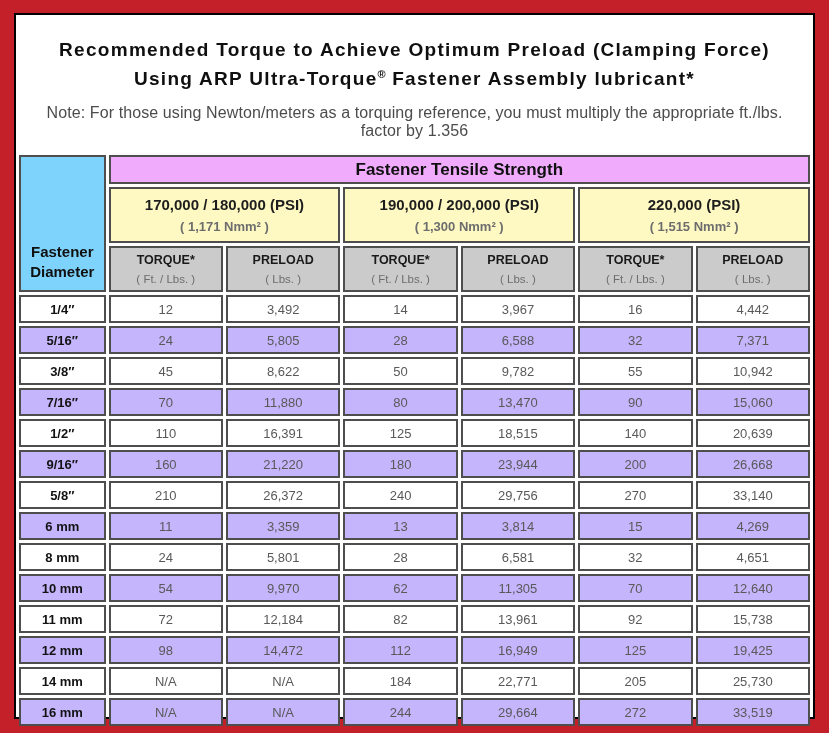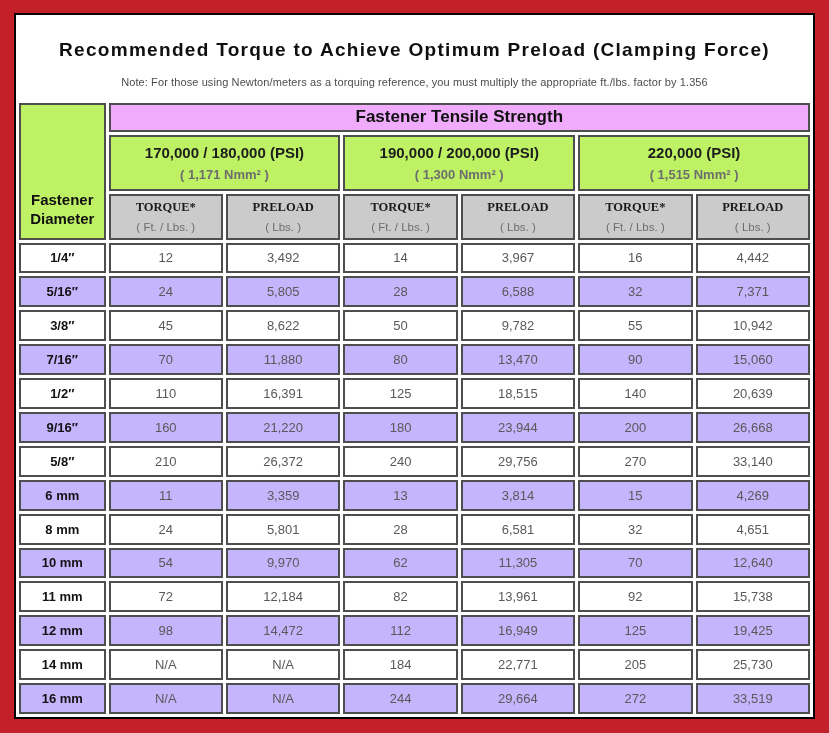--- a/index.html
+++ b/index.html
@@ -16,55 +16,56 @@
     border:2px solid #000000;
     display:flex; flex-direction:column;
   }
   .title-block { text-align:center; padding:21px 10px 12px 10px; }
   .doc-title {
     margin:0; font-size:19px; font-weight:bold; color:#0f0f0f;
     letter-spacing:1.3px; line-height:1.5; white-space:nowrap;
   }
   .doc-title sup { font-size:11px; letter-spacing:0; }
   .note {
-    margin:11px 0 0 0; font-size:11px; color:#4c4c4c; letter-spacing:0.1px;
+    margin:11px 0 0 0; font-size:16px; color:#4c4c4c; letter-spacing:0.1px;
   }
   table {
     width:100%; flex:1 1 auto;
     border-collapse:separate; border-spacing:3px;
     table-layout:fixed;
   }
   th, td {
     border:2px solid #4e4e4e; text-align:center; vertical-align:middle;
     padding:0; overflow:hidden;
   }
   col.dia-col   { width:11.2%; }
   col.data-col  { width:14.8%; }
   .corner-cell {
-    background:#bef264; vertical-align:bottom; padding-bottom:9px;
+    background:#7dd3fc; vertical-align:bottom; padding-bottom:9px;
     font-weight:bold; font-size:15px; color:#101010; line-height:1.3;
   }
   .group-cell { background:#f0abfc; font-weight:bold; font-size:17px; color:#101010; height:25px; }
-  .psi-cell   { background:#bef264; height:52px; }
+  .psi-cell   { background:#fef9c3; height:52px; }
   .psi-main   { display:block; font-weight:bold; font-size:15px; color:#1d1d1d; margin-bottom:6px; }
   .psi-sub    { display:block; font-size:13px; color:#6d6d6d; font-weight:bold; }
   .sub-cell   { background:#cbcbcb; height:42px; }
-  .sub-main   { display:block; font-weight:bold; font-size:12.5px; color:#1a1a1a; margin-bottom:6px;font-family:Liberation Serif, serif; }
+  .sub-main   { display:block; font-weight:bold; font-size:12.5px; color:#1a1a1a; margin-bottom:6px; }
   .sub-unit   { display:block; font-size:11.5px; color:#6d6d6d; font-weight:normal; }
   tbody td    { font-size:13px; color:#595959; height:24px; background:#ffffff; }
   tbody td.dia { font-weight:bold; color:#121212; }
   tbody tr.alt td { background:#c4b5fd; }
 </style>
 </head>
 <body>
 
 <div class="panel">
 
   <div class="title-block">
     <h1 class="doc-title"><span>Recommended Torque to Achieve Optimum Preload (Clamping Force)</span><br>
+      <span><span>Using ARP Ultra-Torque</span><sup>®</sup><span> Fastener Assembly lubricant*</span></span>
     </h1>
     <p class="note">Note: For those using Newton/meters as a torquing reference, you must multiply the appropriate ft./lbs. factor by 1.356</p>
   </div>
 
   <table>
     <colgroup>
       <col class="dia-col">
       <col class="data-col">
         <col class="data-col">
         <col class="data-col">

